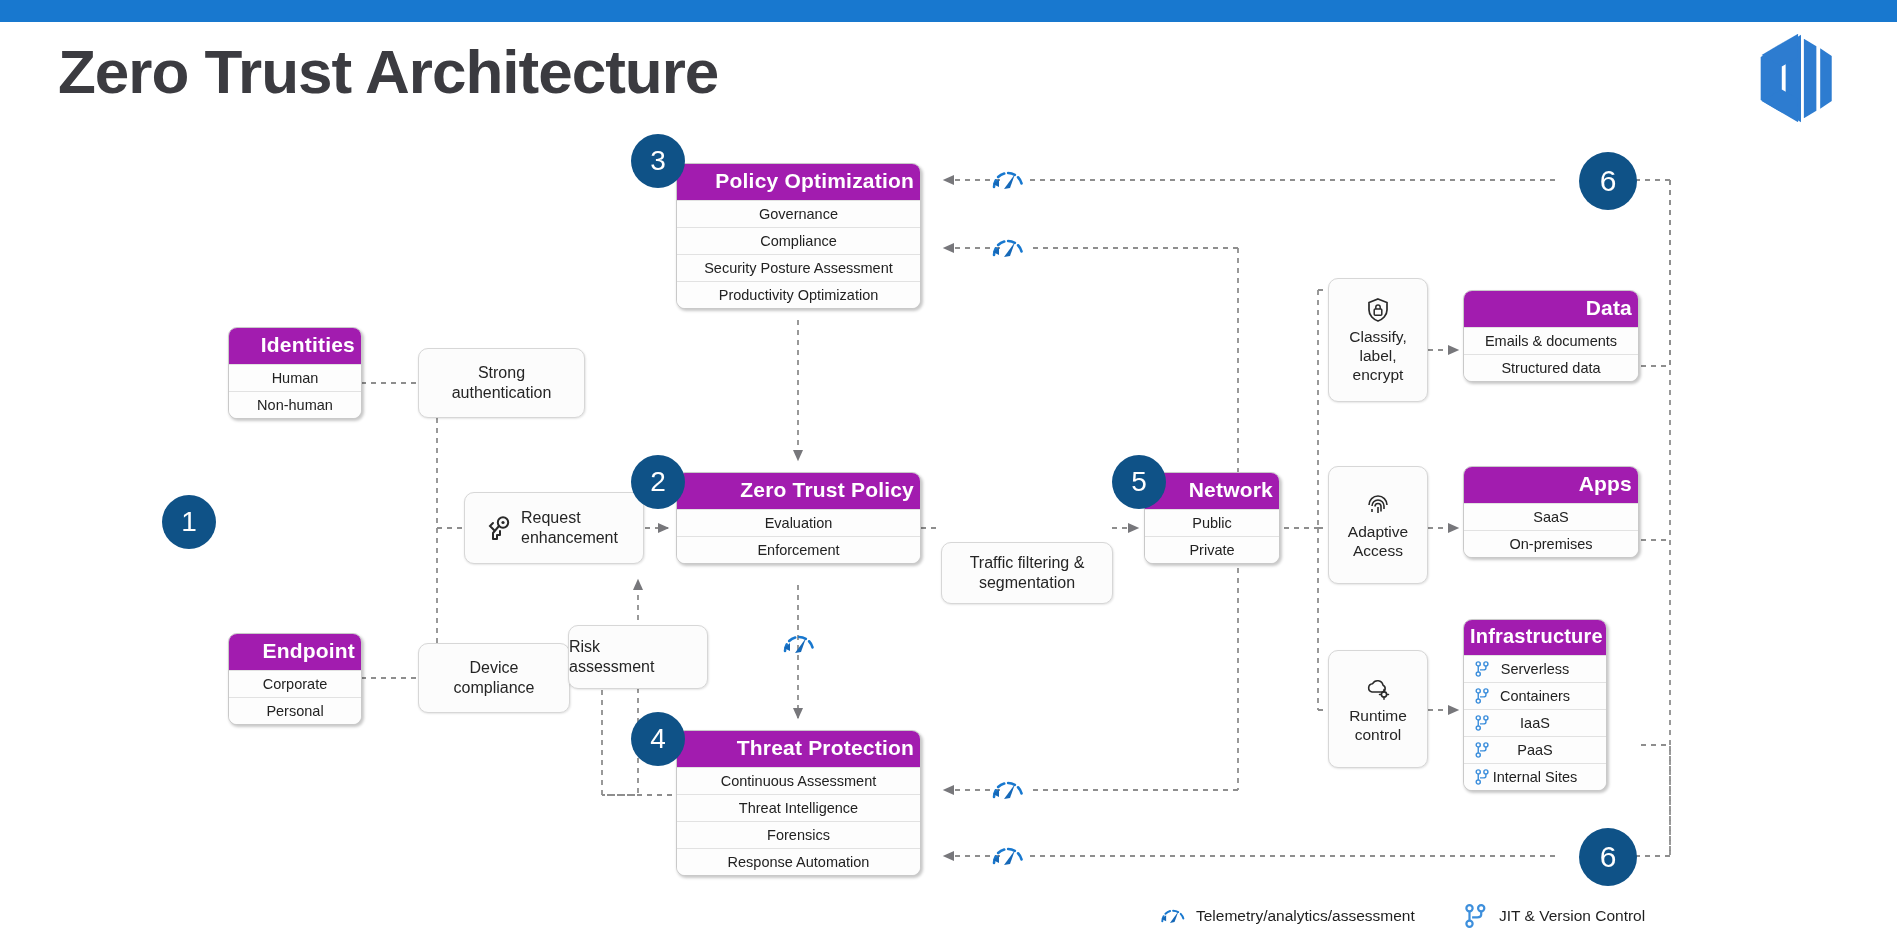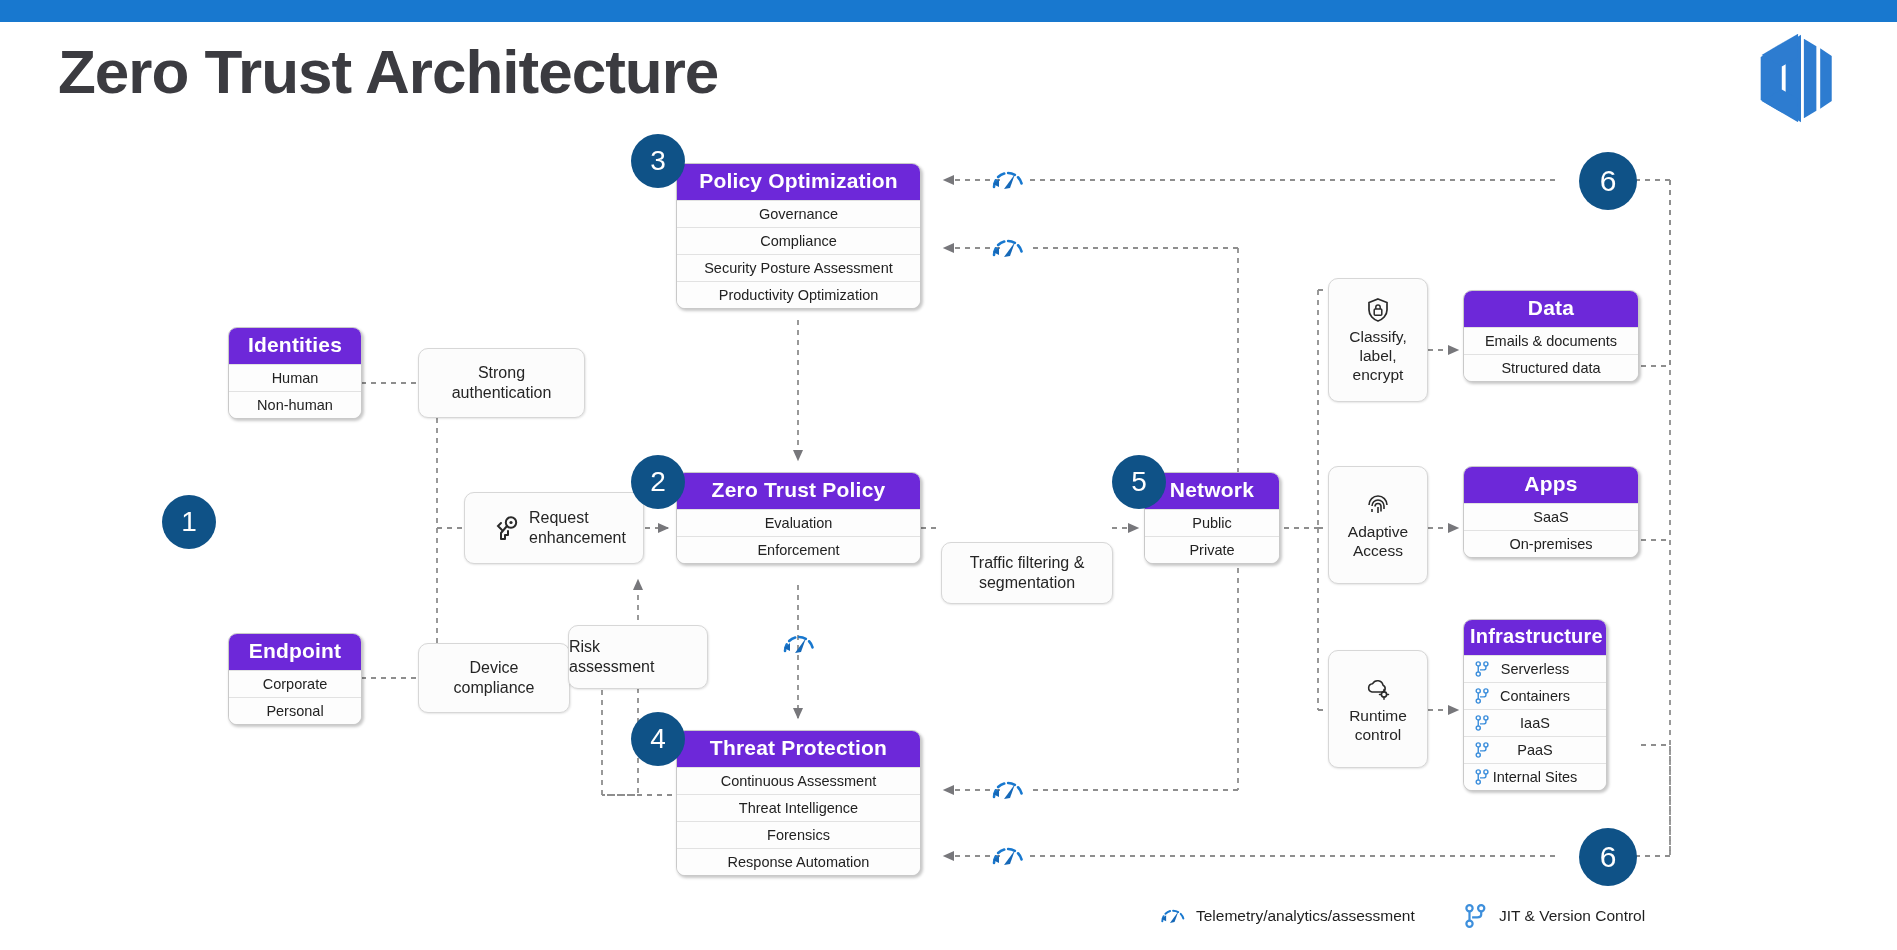--- a/index.html
+++ b/index.html
@@ -28,22 +28,22 @@
   .card {
     position: absolute;
     border-radius: 9px;
     background: #ffffff;
     border: 1px solid #C9C9C9;
     box-shadow: 1.5px 2px 3px rgba(0,0,0,0.22);
     overflow: hidden;
     z-index: 5;
   }
   .card-head {
-    background: #6d28d9; color: #ffffff;
-    text-align: center; font-size: 21px; font-weight: 600;
+    background: #a21caf; color: #ffffff;
+    text-align: right; font-size: 21px; font-weight: 600;
     padding: 5px 6px 7px 6px;
     letter-spacing: .2px;
   }
   .card-head.sm { font-size: 20px; }
   .card-row {
     text-align: center; font-size: 14.5px; color: #222;
     padding: 5px 6px; border-top: 1px solid #E2E2E2;
     background: #FDFDFD; position: relative;
   }
   .card-row:first-of-type { border-top: none; }
@@ -58,21 +58,21 @@
     position: absolute;
     background: #FCFCFC;
     border: 1px solid #D7D7D7;
     border-radius: 10px;
     box-shadow: 0.5px 1px 2px rgba(0,0,0,0.10);
     display: flex; align-items: center;
     font-size: 16px; color: #252525; line-height: 1.22;
     z-index: 5;
   }
   .capsule .txt { display: block; }
-  .capsule.lefticon { padding-left: 26px; gap: 8px; }
+  .capsule.lefticon { padding-left: 18px; gap: 8px; }
   .capsule .cap-ico { width: 30px; height: 30px; flex: 0 0 30px; }
   .capsule.stacked { flex-direction: column; justify-content: center; text-align: center; }
 
   
   .badge {
     position: absolute; width: 54px; height: 54px; border-radius: 50%;
     background: #0F5287; color: #fff;
     display: flex; align-items: center; justify-content: center;
     font-size: 28px; font-weight: 500; z-index: 9;
   }

